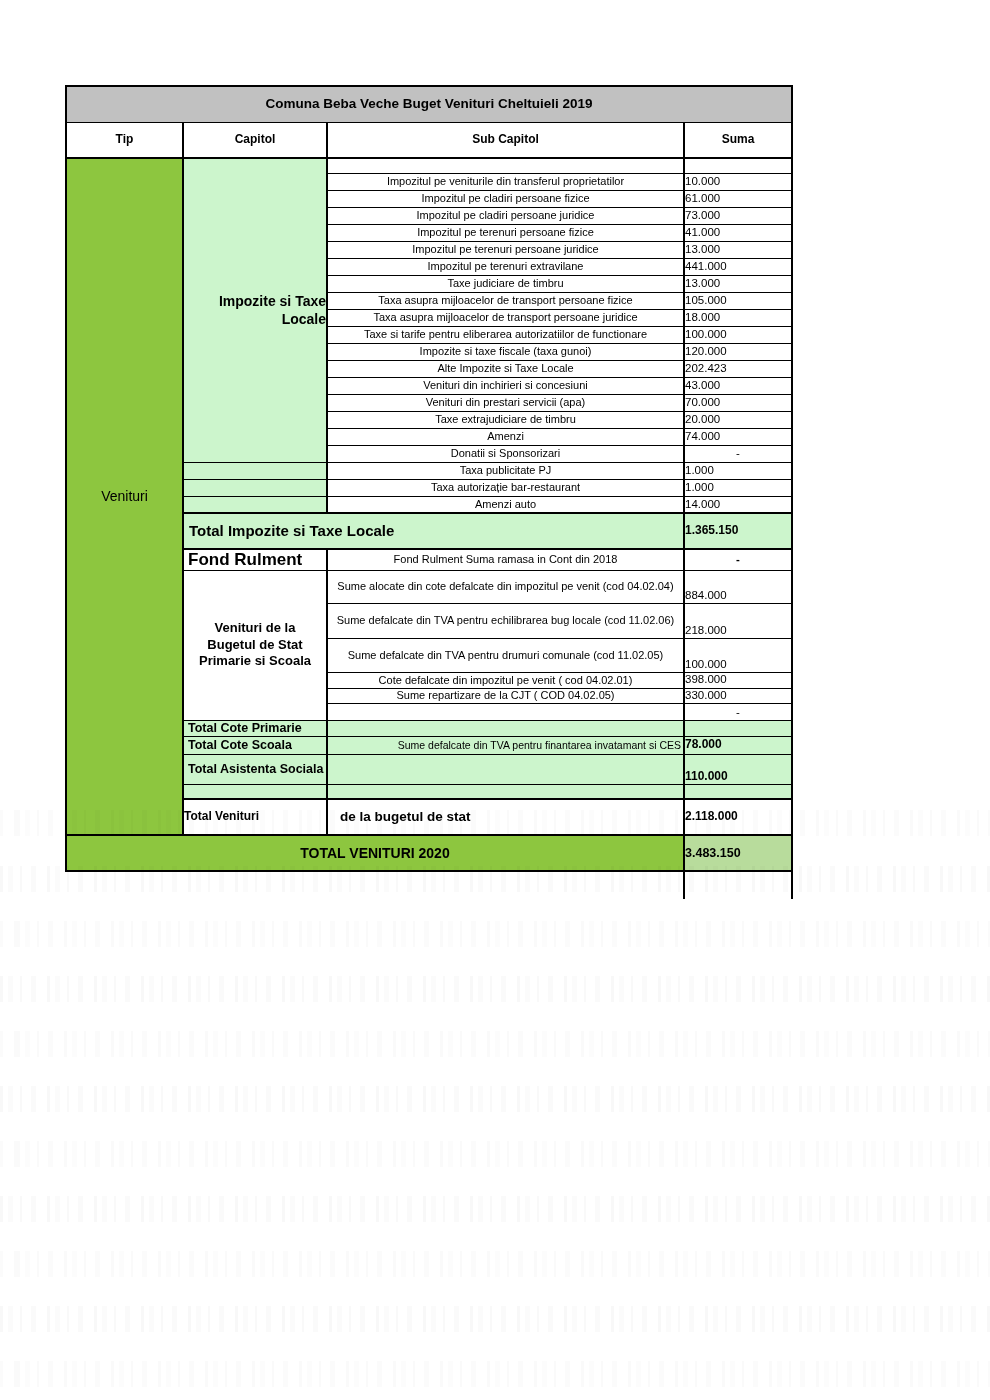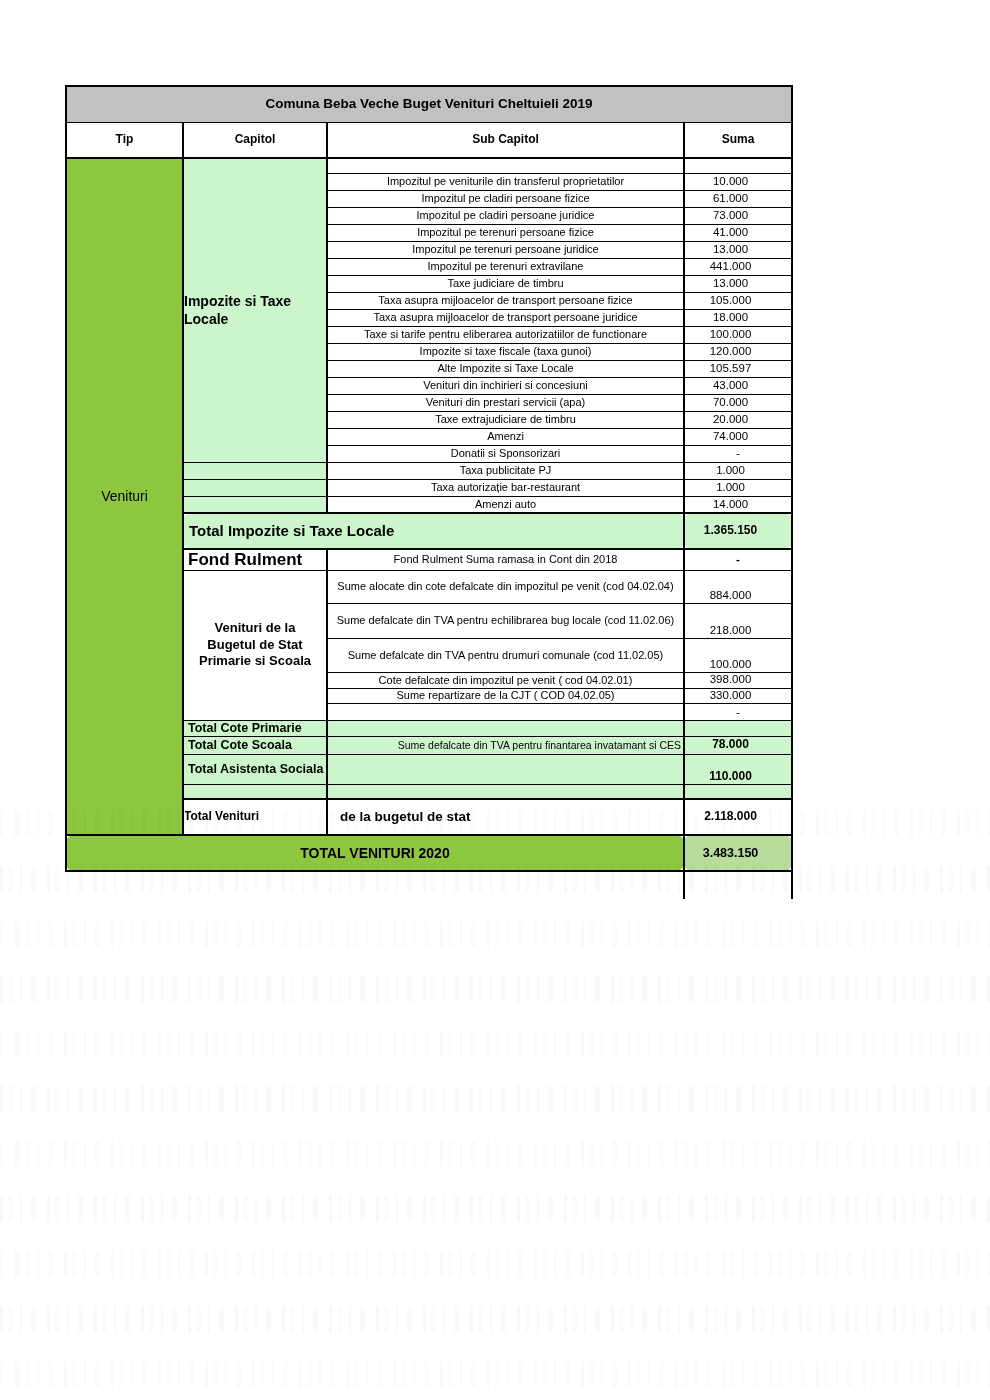--- a/index.html
+++ b/index.html
@@ -16,37 +16,37 @@
   }
   table.budget{
     position:absolute;left:65px;top:85px;width:726px;
     border-collapse:collapse;table-layout:fixed;
   }
   td{
     border:1px solid #000;border-left-width:2px;
     padding:0;overflow:hidden;vertical-align:middle;line-height:1.15;
   }
   td.lastcol{border-right-width:2px;}
-  .bt2{border-top-width:2px !important;border-radius:8px;}
+  .bt2{border-top-width:2px !important;}
   .bb2{border-bottom-width:2px !important;}
   
   .h15{height:15px}.h16{height:16px}.h17{height:17px}.h18{height:18px}
   .h19{height:36px}.h28{height:28px}.h30{height:30px}
   .h33{height:33px}.h34{height:34px}.h35{height:35px}
   
   .titlebar{background:var(--gray);font-weight:bold;font-size:13.5px;text-align:center;border-top-width:2px;}
   .hcell{font-weight:bold;font-size:12px;text-align:center;background:#fff;}
   .tip{background:var(--green);font-size:14px;text-align:center;}
   .cap{background:var(--mint);}
-  .capmain{font-weight:bold;font-size:14px;text-align:left;line-height:1.3;}
+  .capmain{font-weight:bold;font-size:14px;text-align:right;line-height:1.3;}
   .capbold{background:#fff;font-weight:bold;font-size:17px;text-align:left;padding-left:4px;}
   .capbuget{background:#fff;font-weight:bold;font-size:13px;text-align:center;line-height:1.3;padding:0 6px;}
   .captot{background:var(--mint);font-weight:bold;font-size:12.5px;text-align:left;padding-left:4px;line-height:1.15;}
   .sub{font-size:11px;text-align:center;background:#fff;padding:0 2px;}
-  .suma{font-size:11.5px;text-align:center;padding-right:15px;background:#fff;}
+  .suma{font-size:11.5px;text-align:left;padding-right:15px;background:#fff;}
   .mint{background:var(--mint);}
   .dashc{text-align:center;padding-right:0;}
   .bold{font-weight:bold;}
   .vbot{vertical-align:bottom;}
   .totimp{background:var(--mint);font-weight:bold;font-size:15px;text-align:left;padding-left:5px;}
   .totimpval{background:var(--mint);font-weight:bold;font-size:12px;}
   .scoalasub{font-size:10.5px;text-align:right;padding-left:3px;}
   .tvcap{font-weight:bold;font-size:12px;text-align:left;background:#fff;}
   .tvsub{font-weight:bold;font-size:13.5px;text-align:left;padding-left:12px;background:#fff;}
   .tvval{font-weight:bold;font-size:12px;background:#fff;}
@@ -134,21 +134,21 @@
   <tr class="h17">
         <td class="sub">Taxe si tarife pentru eliberarea autorizatiilor de functionare</td>
         <td class="suma lastcol">100.000</td>
       </tr>
   <tr class="h17">
         <td class="sub">Impozite si taxe fiscale (taxa gunoi)</td>
         <td class="suma lastcol">120.000</td>
       </tr>
   <tr class="h17">
         <td class="sub">Alte Impozite si Taxe Locale</td>
-        <td class="suma lastcol">105.597</td>
+        <td class="suma lastcol">202.423</td>
       </tr>
   <tr class="h17">
         <td class="sub">Venituri din inchirieri si concesiuni</td>
         <td class="suma lastcol">43.000</td>
       </tr>
   <tr class="h17">
         <td class="sub">Venituri din prestari servicii (apa)</td>
         <td class="suma lastcol">70.000</td>
       </tr>
   <tr class="h17">

